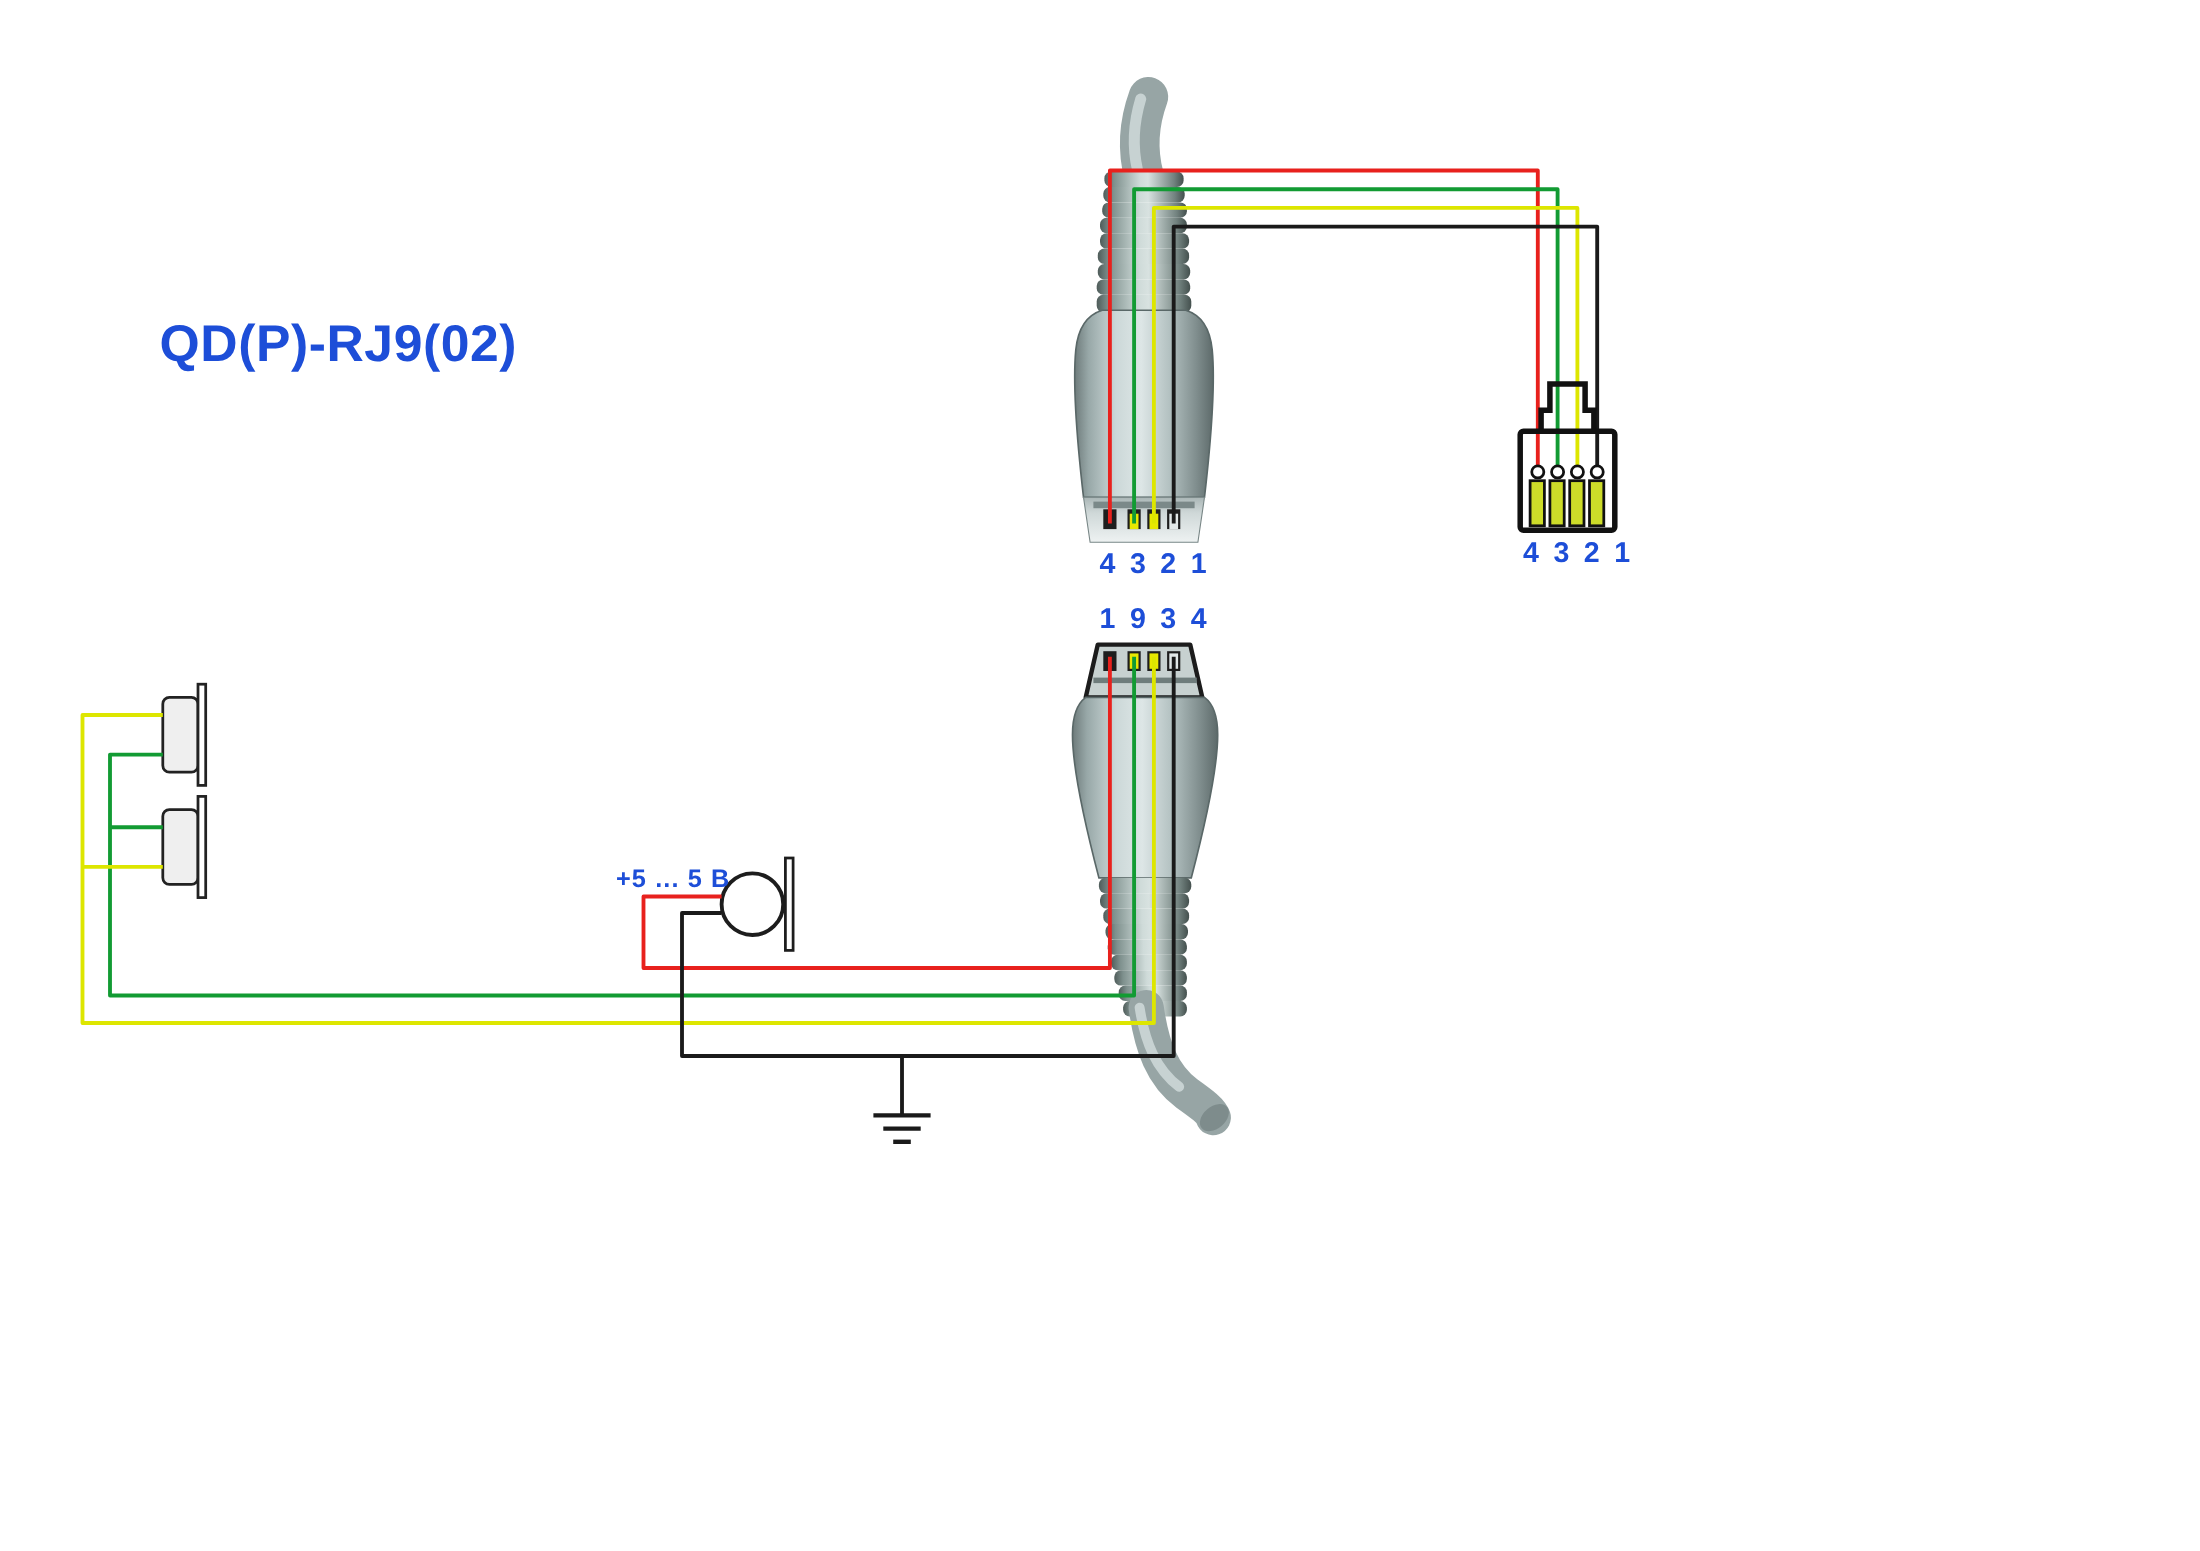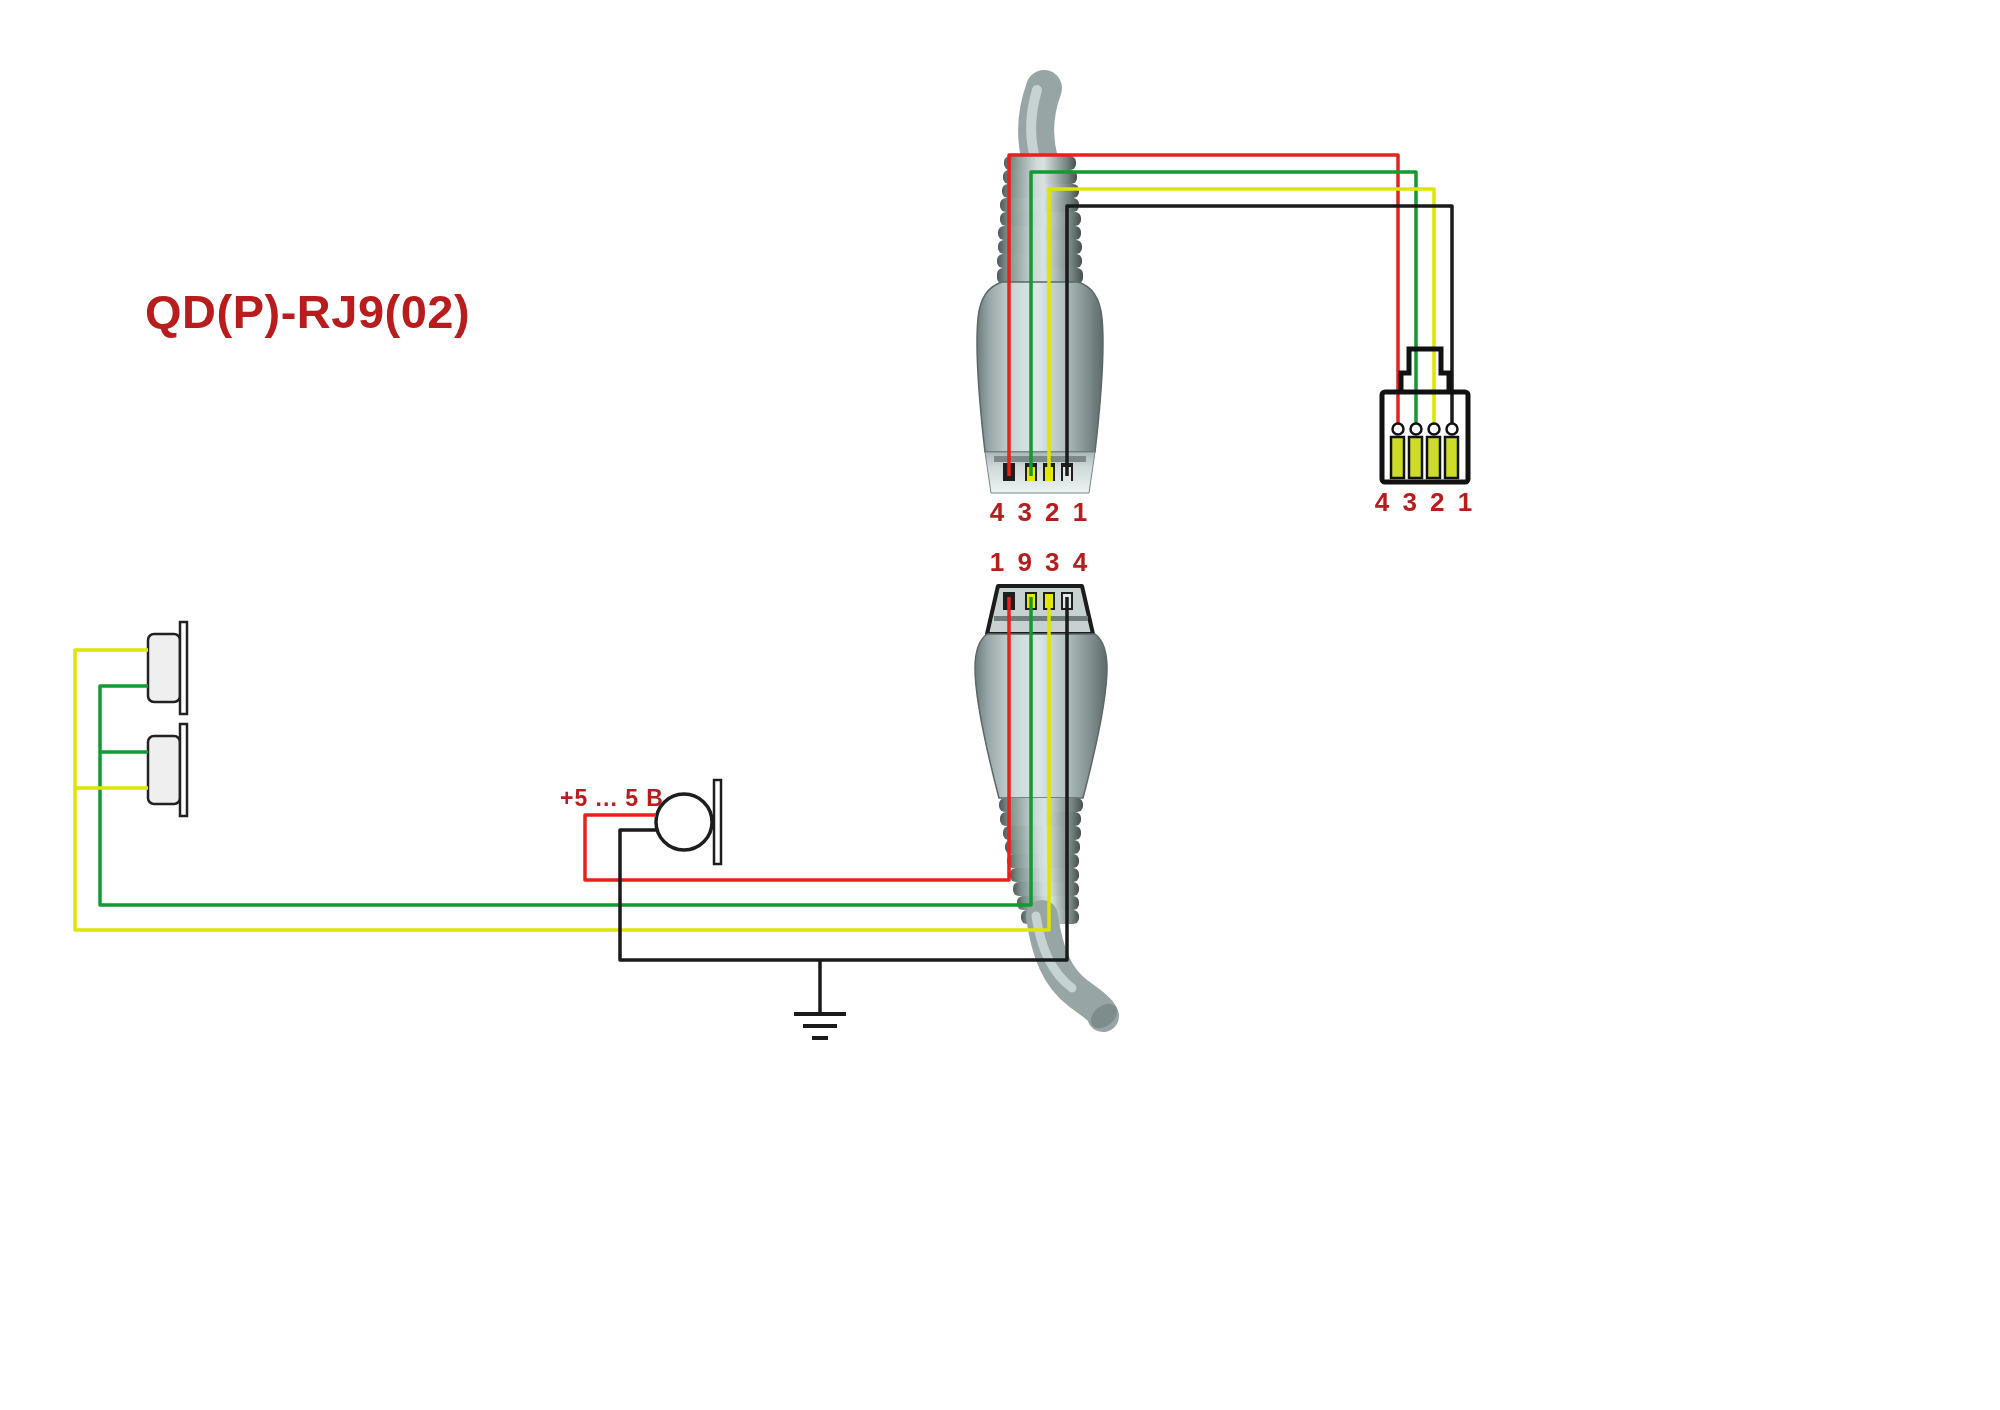--- a/index.html
+++ b/index.html
@@ -1,21 +1,21 @@
 <!DOCTYPE html>
 <html><head>
 <meta charset="utf-8">
 <style>
   html,body{margin:0;padding:0;background:#fff;}
   .stage{position:relative;width:2000px;height:1410px;background:#fff;overflow:hidden;
          font-family:"Liberation Sans",sans-serif;}
   svg{position:absolute;left:0;top:0;}
-  .label{position:absolute;color:#b91c1c;font-weight:bold;white-space:pre;}
+  .label{position:absolute;color:#1d4ed8;font-weight:bold;white-space:pre;}
   .title{left:145px;top:152px;font-size:47px;line-height:64px;letter-spacing:.5px;}
-  .pinlabel{font-size:26px;letter-spacing:3px;text-align:center;width:120px;}
+  .pinlabel{font-size:26px;letter-spacing:3px;text-align:right;width:120px;}
   .pins-top{left:980px;top:497px;}
   .pins-mid{left:980px;top:547px;}
   .pins-rj9{left:1365px;top:487px;}
   .voltage{left:560px;top:785px;font-size:23px;letter-spacing:1px;}
 </style>
 </head>
 <body>
 
 <div class="stage">
 

